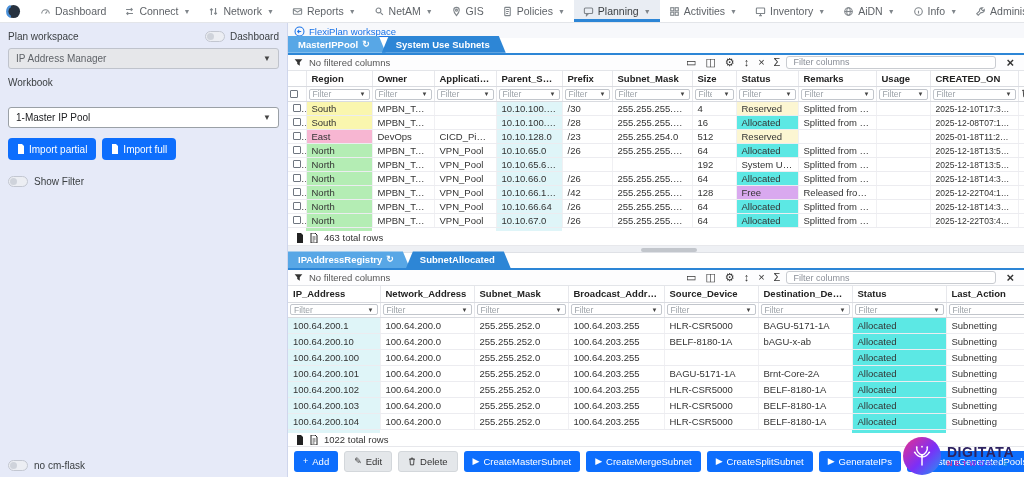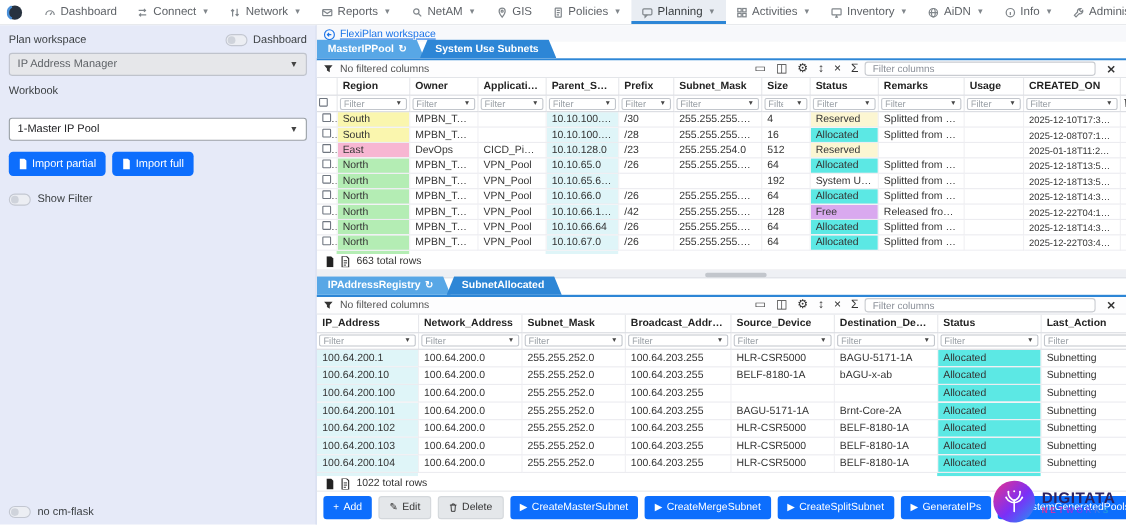--- a/index.html
+++ b/index.html
@@ -613,21 +613,21 @@
     </div>
 
     <div class="grid-footer">
       <svg viewBox="0 0 8 10">
           <path d="M1 0h4l2 2v8H1z" fill="#222"></path>
         </svg>
       <svg viewBox="0 0 8 10">
           <path d="M1 0h4l2 2v8H1z" fill="none" stroke="#222"></path>
           <path d="M2.5 4h3M2.5 6h3M2.5 8h2" stroke="#222" stroke-width=".8"></path>
         </svg>
-      <span>663 total rows</span>
+      <span>463 total rows</span>
     </div>
 
     <div class="hstrip">
         <span class="hthumb"></span>
       </div>
 
     <div class="tabbar">
       <div class="tab active">
           <span>IPAddressRegistry</span>
           <span class="refresh">↻</span>

